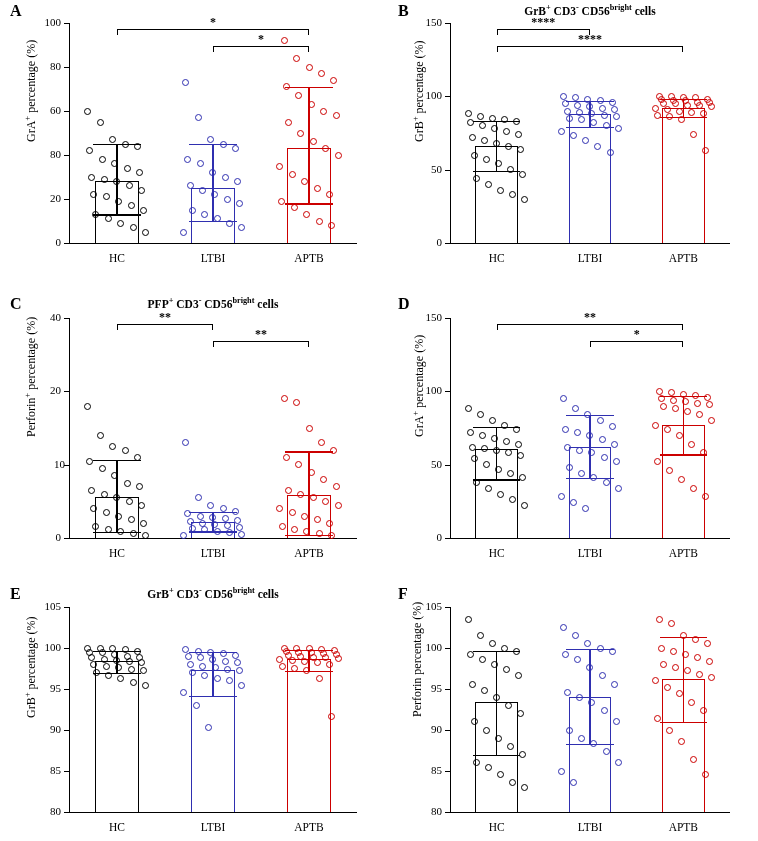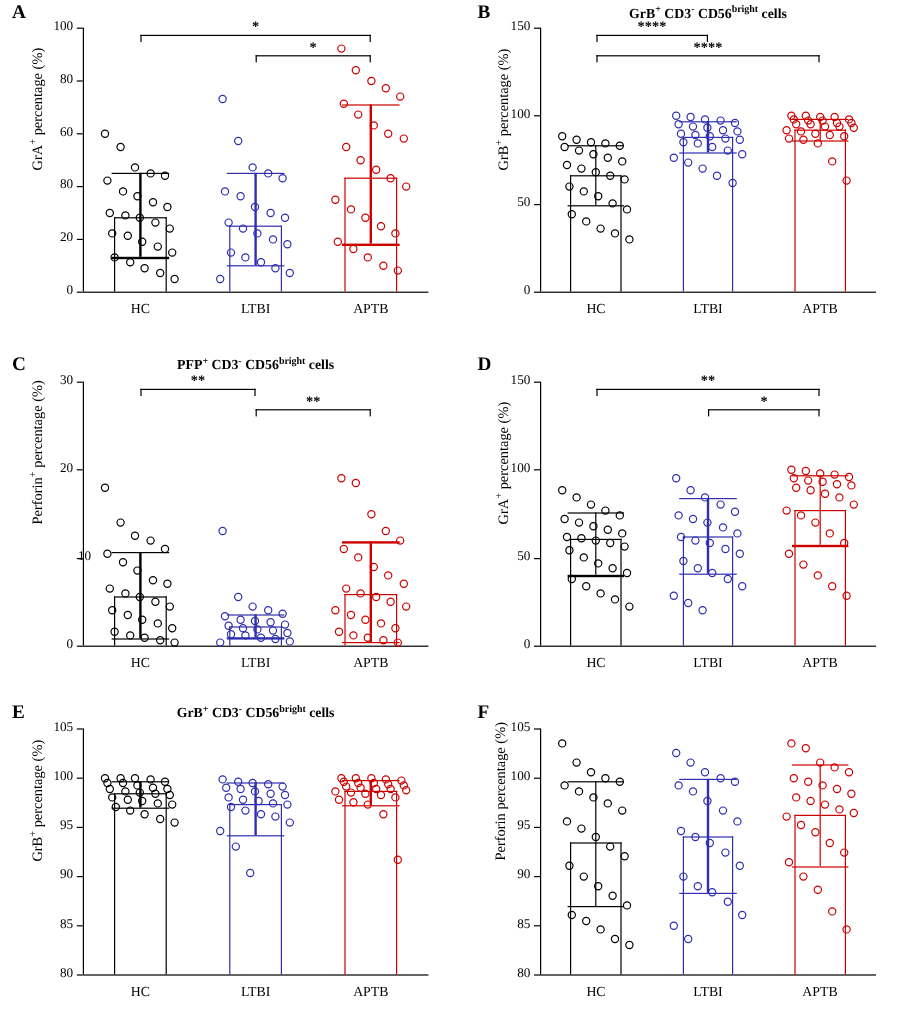--- a/index.html
+++ b/index.html
@@ -324,25 +324,25 @@
     <div class="sigbar" style="left: 496.667px; top: 46px; width: 186.667px; height: 6px;"></div>
     <div class="sigstar" style="left: 560px; top: 33px; width: 60px;">****</div>
     <div class="panel-letter" style="left: 10px; top: 296px;">C</div>
     <div class="panel-title" style="left: 63px; top: 296px; width: 300px;">PFP<sup>+</sup> CD3<sup>-</sup> CD56<sup>bright</sup> cells</div>
     <div class="ylabel" style="left: 22px; top: 436.5px;">Perforin<sup>+</sup> percentage (%)</div>
     <div class="axis-line" style="left: 69px; top: 318px; width: 1.2px; height: 220px;"></div>
     <div class="axis-line" style="left: 69px; top: 538px; width: 288px; height: 1.2px;"></div>
     <div class="tick" style="left: 64px; top: 538px;"></div>
     <div class="ytick-label" style="left: 21px; top: 532px; width: 40px;">0</div>
     <div class="tick" style="left: 64px; top: 464.667px;"></div>
-    <div class="ytick-label" style="left: 36px; top: 458.667px; width: 40px;">10</div>
+    <div class="ytick-label" style="left: 25px; top: 458.667px; width: 40px;">10</div>
     <div class="tick" style="left: 64px; top: 391.333px;"></div>
     <div class="ytick-label" style="left: 21px; top: 385.333px; width: 40px;">20</div>
     <div class="tick" style="left: 64px; top: 318px;"></div>
-    <div class="ytick-label" style="left: 21px; top: 312px; width: 40px;">30</div>
+    <div class="ytick-label" style="left: 21px; top: 312px; width: 40px;">40</div>
     <div class="bar" style="left: 94.92px; top: 496.933px; width: 44.16px; height: 41.0667px; border-top-color: rgb(0, 0, 0); border-right-color: rgb(0, 0, 0); border-bottom: none; border-left-color: rgb(0, 0, 0);"></div>
     <div class="err-vert" style="left: 116.4px; top: 459.533px; height: 72.6px; background: rgb(0, 0, 0);"></div>
     <div class="err-cap" style="left: 92.712px; top: 459.533px; width: 48.576px; background: rgb(0, 0, 0);"></div>
     <div class="err-cap" style="left: 92.712px; top: 532.133px; width: 48.576px; background: rgb(0, 0, 0);"></div>
     <div class="pt" style="left: 84.2426px; top: 402.5px; border-color: rgb(0, 0, 0);"></div>
     <div class="pt" style="left: 96.7102px; top: 431.833px; border-color: rgb(0, 0, 0);"></div>
     <div class="pt" style="left: 109.178px; top: 442.833px; border-color: rgb(0, 0, 0);"></div>
     <div class="pt" style="left: 121.646px; top: 446.5px; border-color: rgb(0, 0, 0);"></div>
     <div class="pt" style="left: 134.113px; top: 453.833px; border-color: rgb(0, 0, 0);"></div>
     <div class="pt" style="left: 86.3026px; top: 457.5px; border-color: rgb(0, 0, 0);"></div>

